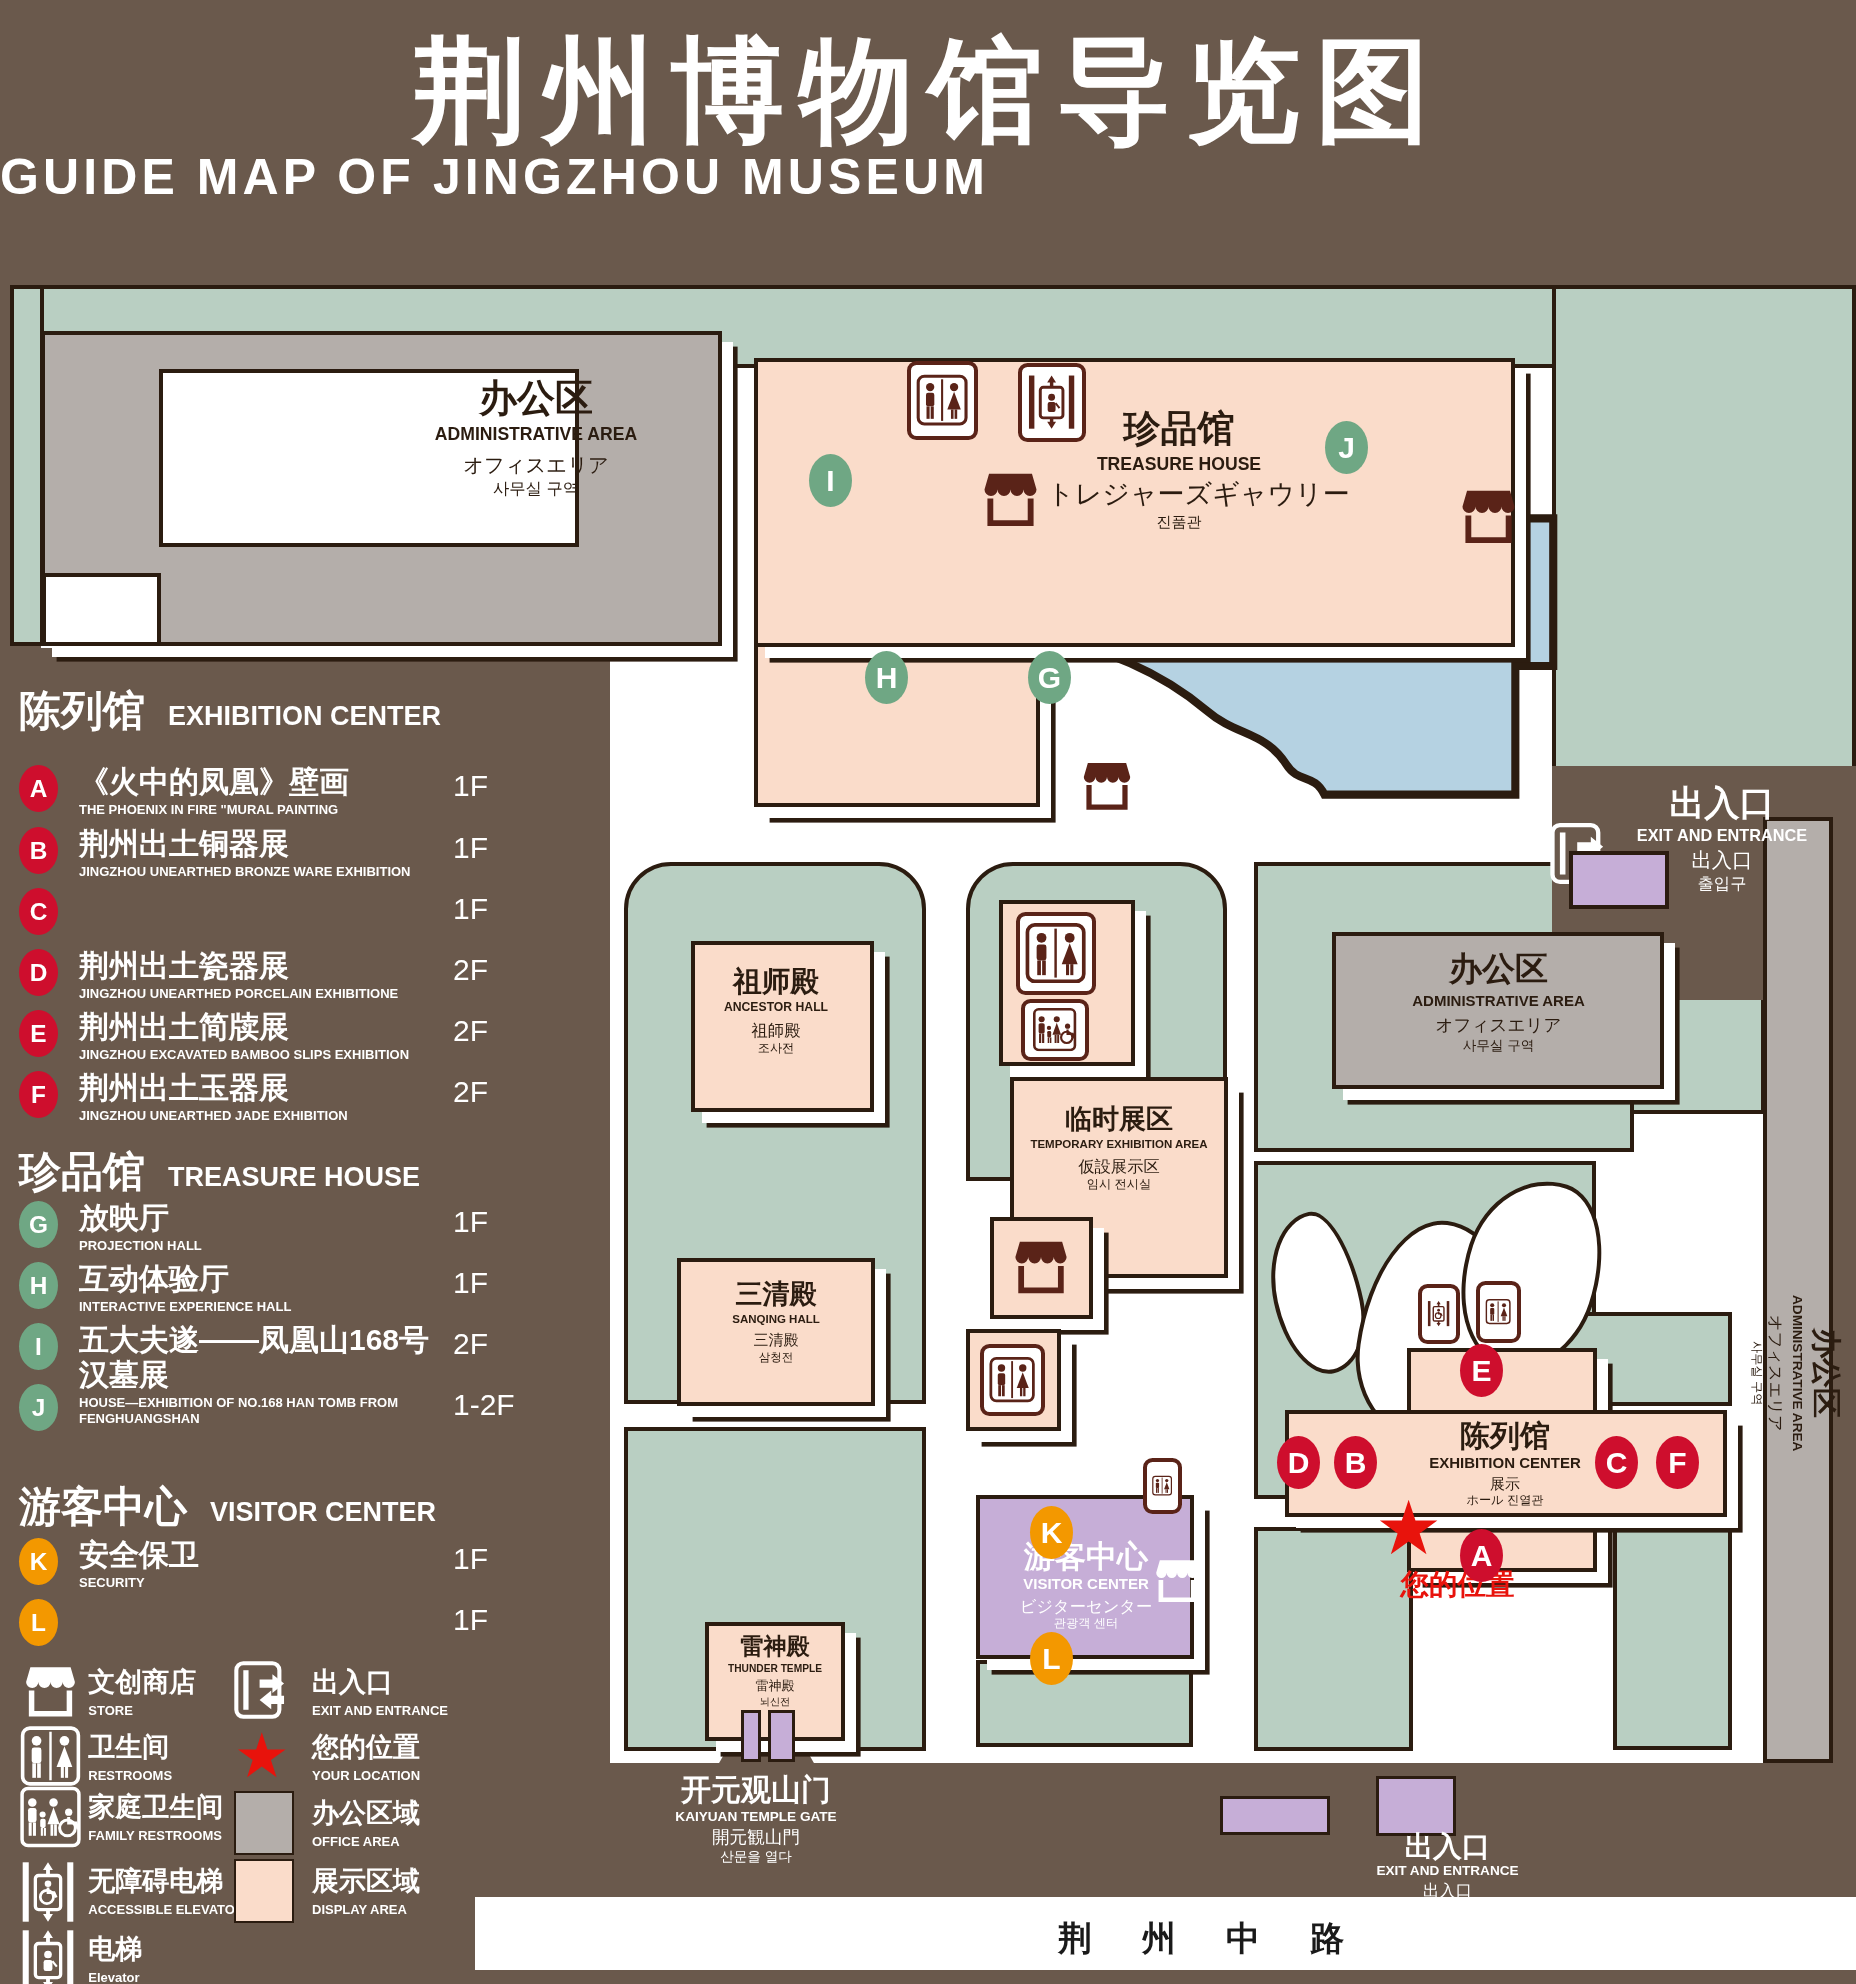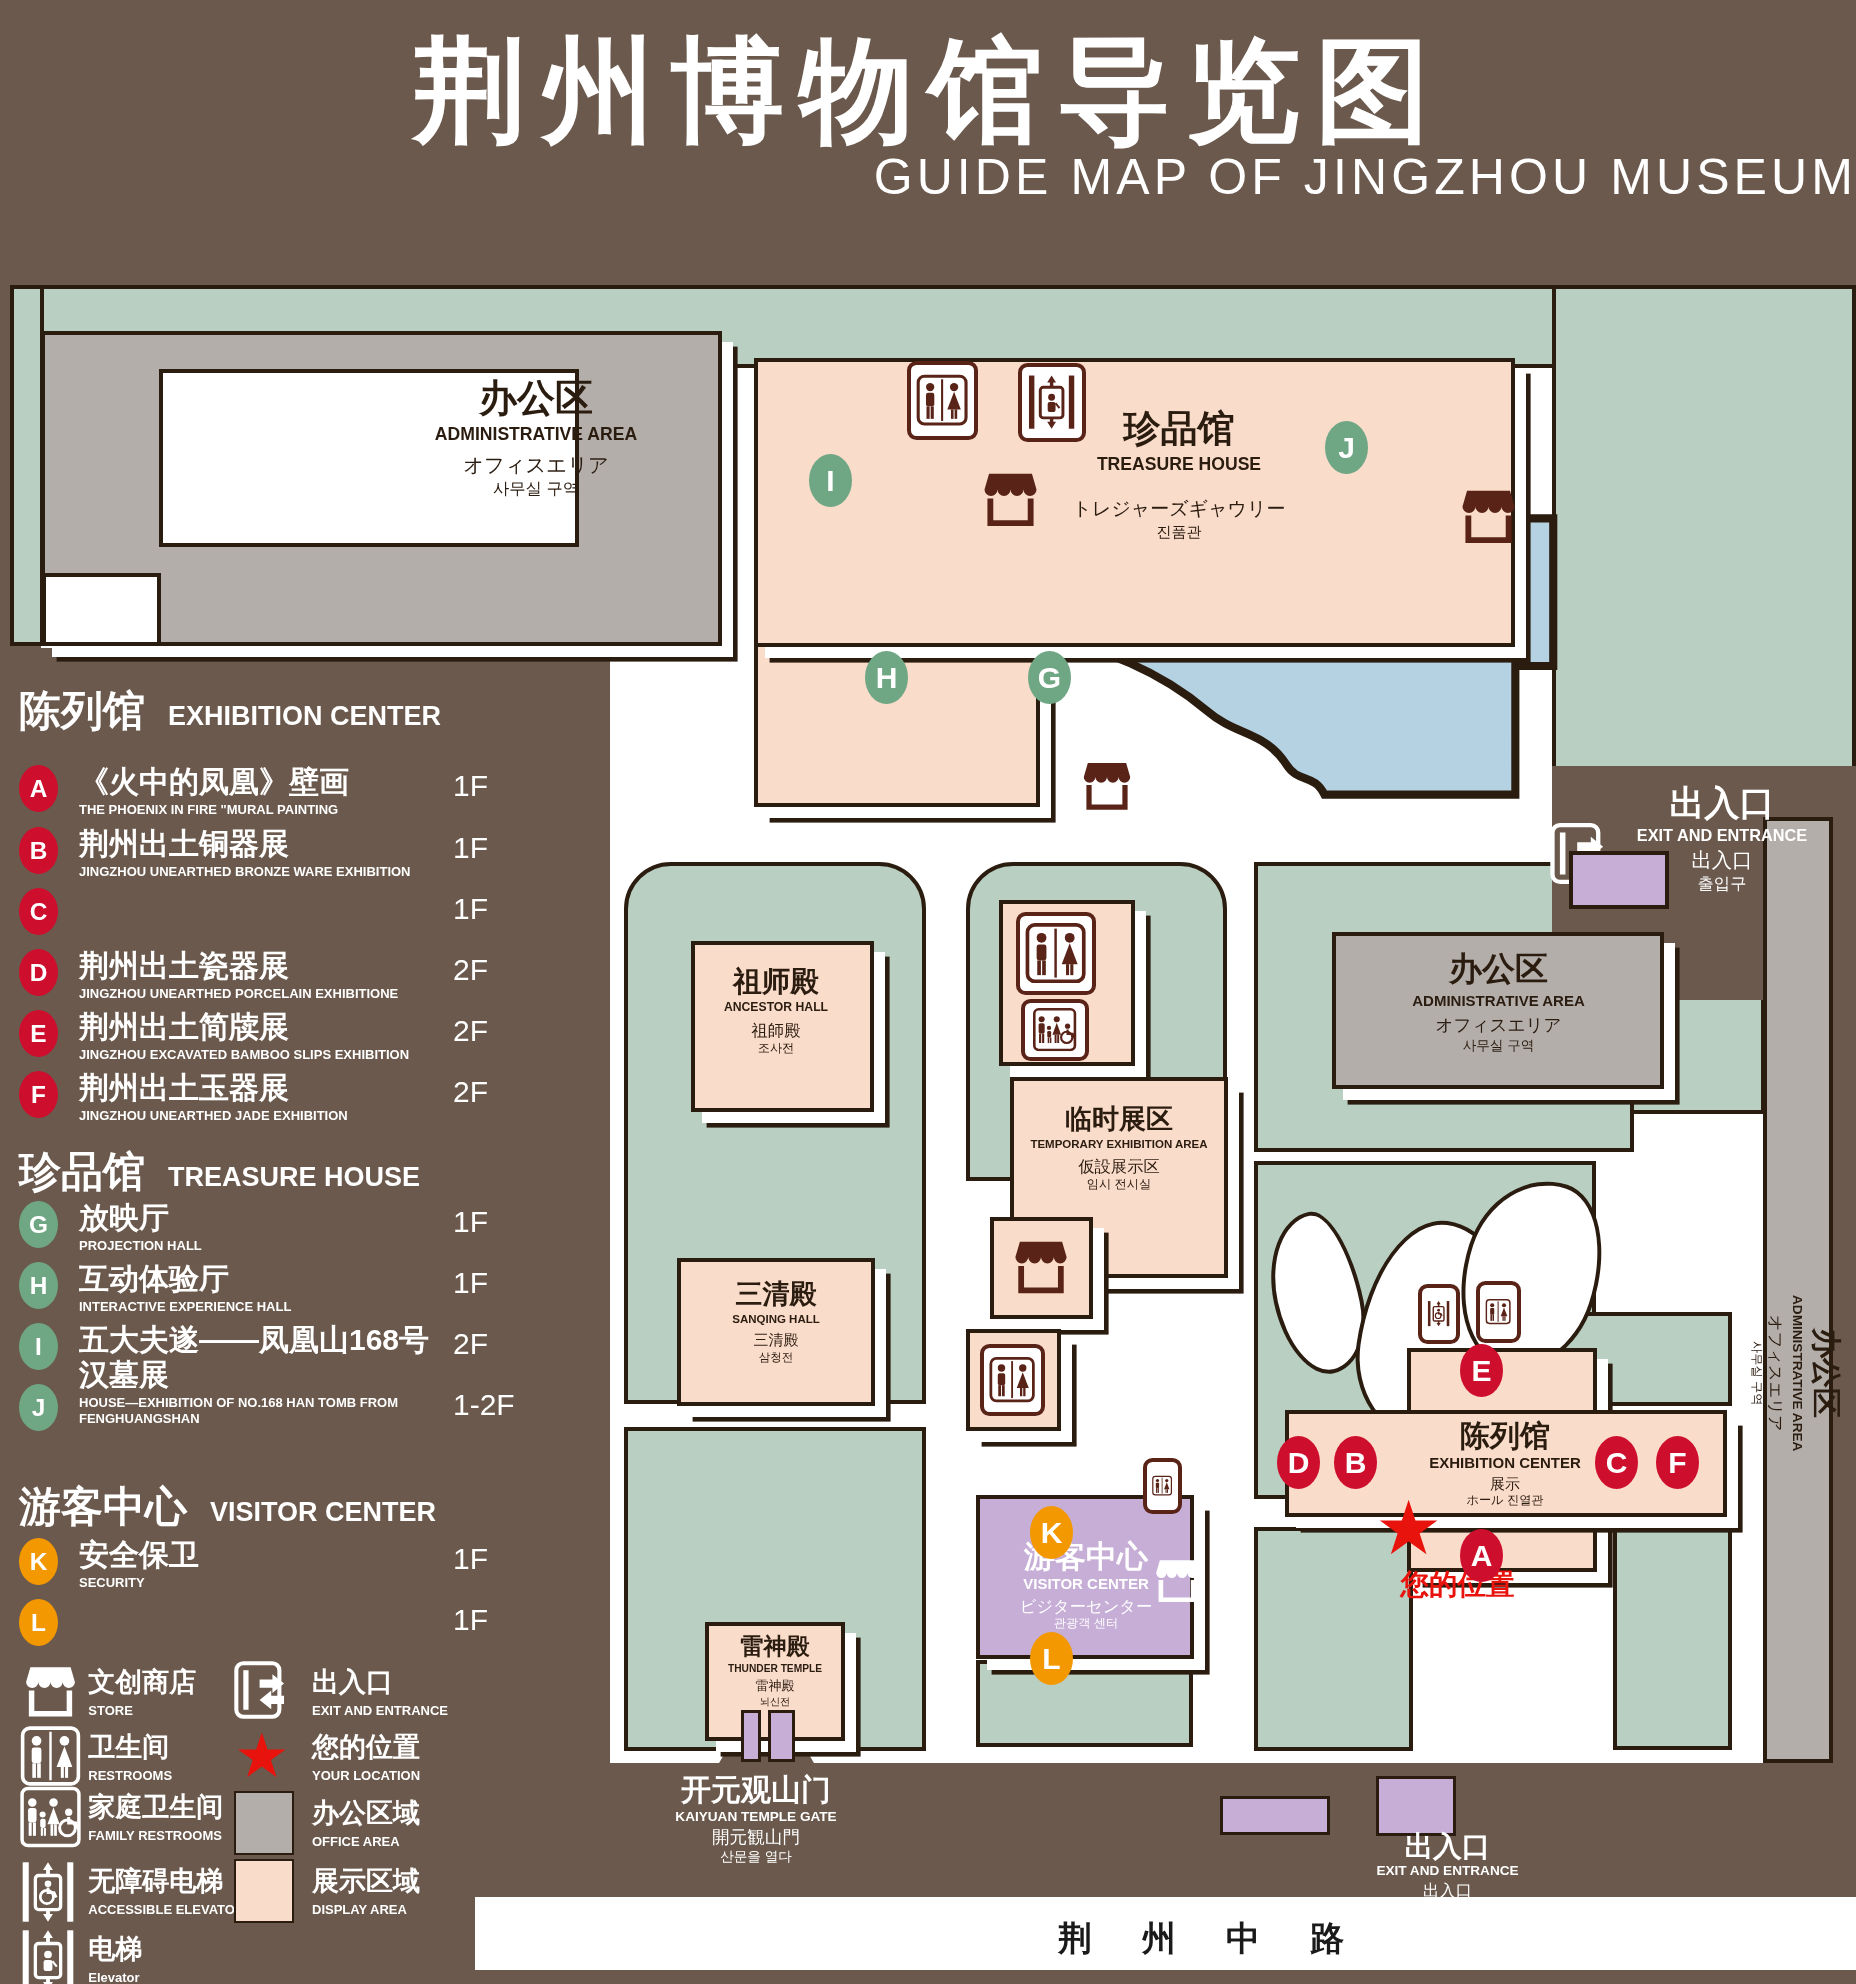--- a/index.html
+++ b/index.html
@@ -13,21 +13,21 @@
   .purple{background:var(--purple)} .whitebg{background:#fff} .brownbg{background:var(--bg)}
   .lbl{position:absolute;text-align:center;color:var(--dark);line-height:1.3}
   .lbl.w{color:#fff}
   .lbl>div{white-space:nowrap}
   .badge{position:absolute;width:43px;height:53px;border-radius:50%;color:#fff;display:flex;align-items:center;justify-content:center;font-weight:bold;font-size:30px}
   .b-red{background:var(--badge-red)} .b-grn{background:var(--badge-green)} .b-org{background:var(--badge-orange)}
   .mic{position:absolute;background:#fff;color:var(--maroon);border:4.1px solid var(--maroon);border-radius:9.5px;display:flex;align-items:center;justify-content:center;padding:5.4px}
   .mic svg{width:100%;height:100%}
   .sic{position:absolute;color:var(--maroon)}
   .title{position:absolute;left:0;top:15px;width:100%;text-align:center;font-size:114px;font-weight:bold;letter-spacing:15px;color:#fff}
-  .subtitle{position:absolute;left:0;top:148px;width:100%;text-align:right;font-size:50px;font-weight:normal;letter-spacing:4.1px;color:#fff}
+  .subtitle{position:absolute;left:0;top:148px;width:100%;text-align:left;font-size:50px;font-weight:bold;letter-spacing:4.1px;color:#fff}
   .leg-head{position:absolute;left:19px;width:515px;color:#fff;white-space:nowrap}
   .leg-head .lh-zh{font-size:42px;font-weight:bold;margin-right:23px}
   .leg-head .lh-en{font-size:27px;font-weight:bold}
   .leg-item{position:absolute;left:19px;width:502px;color:#fff}
   .leg-item .lb{position:absolute;left:0;top:0;width:39px;height:47px;border-radius:50%;display:flex;align-items:center;justify-content:center;font-size:24.4px;font-weight:bold;color:#fff}
   .leg-item .li-text{display:block;margin-left:60px;width:366px}
   .leg-item .li-zh{display:block;font-size:30px;font-weight:bold;line-height:1.15}
   .leg-item .li-en{display:block;font-size:13px;font-weight:bold;line-height:1.25;margin-top:2.7px}
   .leg-item .li-floor{position:absolute;left:434px;top:4.1px;font-size:30px}
   .sym{position:absolute;color:#fff}
@@ -151,21 +151,21 @@
   <div style="font-size:17.6px;font-weight:bold">ADMINISTRATIVE AREA</div>
   <div style="font-size:20.3px;margin-top:5.4px">オフィスエリア</div>
   <div style="font-size:16.3px">사무실 구역</div>
 </div>
 
 <div class="bld pink" style="left:754px;top:643px;width:286px;height:164px"></div>
 <div class="bld pink" style="left:754px;top:358px;width:761px;height:289px"></div>
 <div class="lbl" style="left:1047px;top:405px;width:264px">
   <div style="font-size:37px;font-weight:bold">珍品馆</div>
   <div style="font-size:17.6px;font-weight:bold">TREASURE HOUSE</div>
-  <div style="font-size:19px;margin-top:21px">トレジャーズギャウリー</div>
+  <div style="font-size:27px;margin-top:1px">トレジャーズギャウリー</div>
   <div style="font-size:15px">진품관</div>
 </div>
 <div class="mic" style="left:907px;top:361px;width:71px;height:79px">
     <svg viewBox="0 0 76 88" width="52" height="60">
       <use href="#ic-restroom"></use>
     </svg>
   </div>
 <div class="mic" style="left:1018px;top:363px;width:68px;height:79px">
     <svg viewBox="0 0 72 88" width="49" height="60">
       <use href="#ic-elev"></use>

